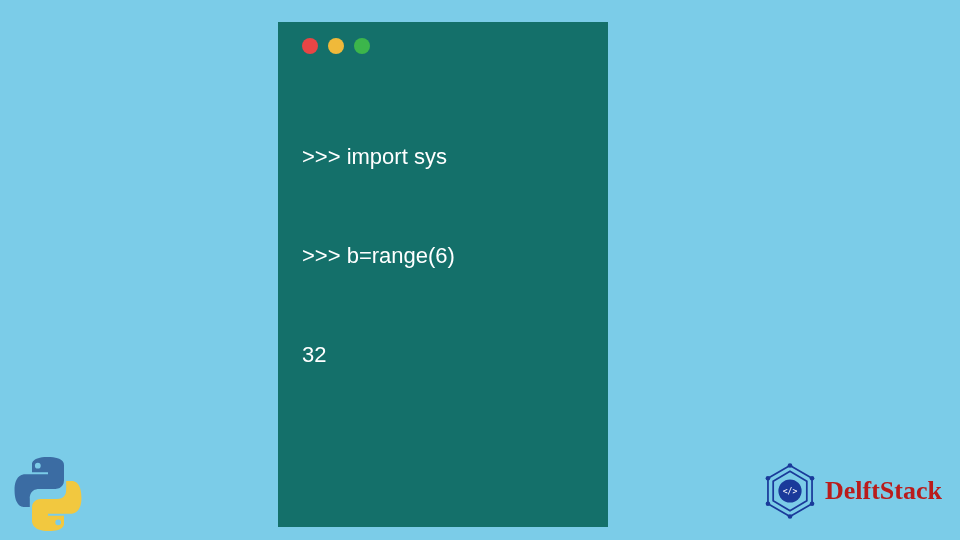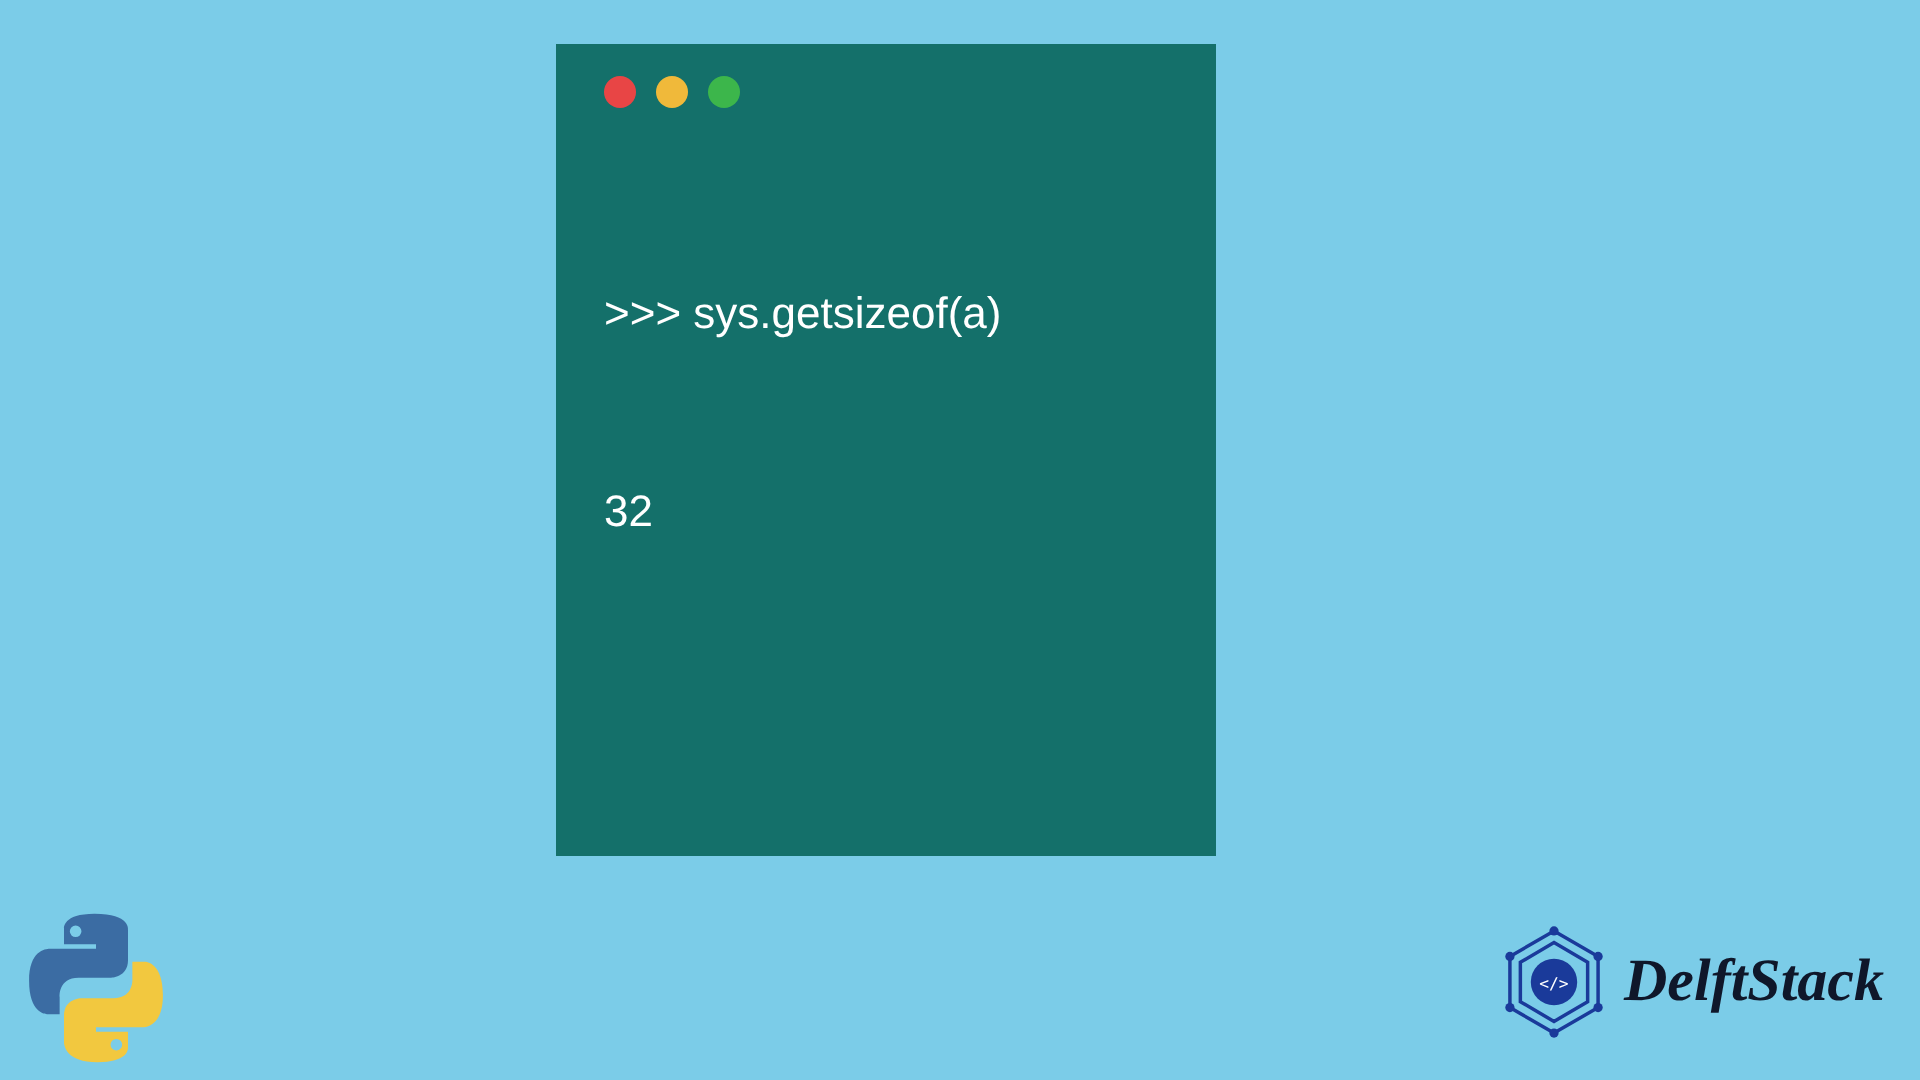--- a/index.html
+++ b/index.html
@@ -48,42 +48,42 @@
   }
   .delft-brand {
     position: absolute;
     right: 18px;
     bottom: 20px;
     display: flex;
     align-items: center;
     gap: 6px;
   }
   .delft-text {
-    font-size: 30px;
-    font-style: italic;
+    font-size: 26px;
     font-weight: 600;
-    color: #0f172a;
+    color: #b91c1c;
     font-family: Georgia, 'Times New Roman', serif;
   }
   .delft-badge {
     width: 58px;
     height: 58px;
   }
 </style>
 </head>
 <body>
 
 <div class="terminal">
   <div class="traffic-lights">
     <div class="dot red"></div>
     <div class="dot yellow"></div>
     <div class="dot green"></div>
   </div>
   <div class="code">
-    <div>&gt;&gt;&gt; sys.getsizeof(a)</div>
+    <div>&gt;&gt;&gt; import sys</div>
+    <div>&gt;&gt;&gt; b=range(6)</div>
     <div>32</div>
     
     
   </div>
 </div>
 
 <svg class="python-logo" viewBox="0 0 110 110">
   <path fill="#3b6ca3" d="M54 4c-22 0-21 10-21 10v11h22v3H24s-15-2-15 22 13 23 13 23h8V61s-1-13 13-13h22s12 0 12-12V15S79 4 54 4zM41 12a4 4 0 1 1 0 8 4 4 0 0 1 0-8z"></path>
   <path fill="#f2c83f" d="M56 106c22 0 21-10 21-10V85H55v-3h31s15 2 15-22-13-23-13-23h-8v12s1 13-13 13H45s-12 0-12 12v17s-2 15 23 15zm13-8a4 4 0 1 1 0-8 4 4 0 0 1 0 8z"></path>
 </svg>

